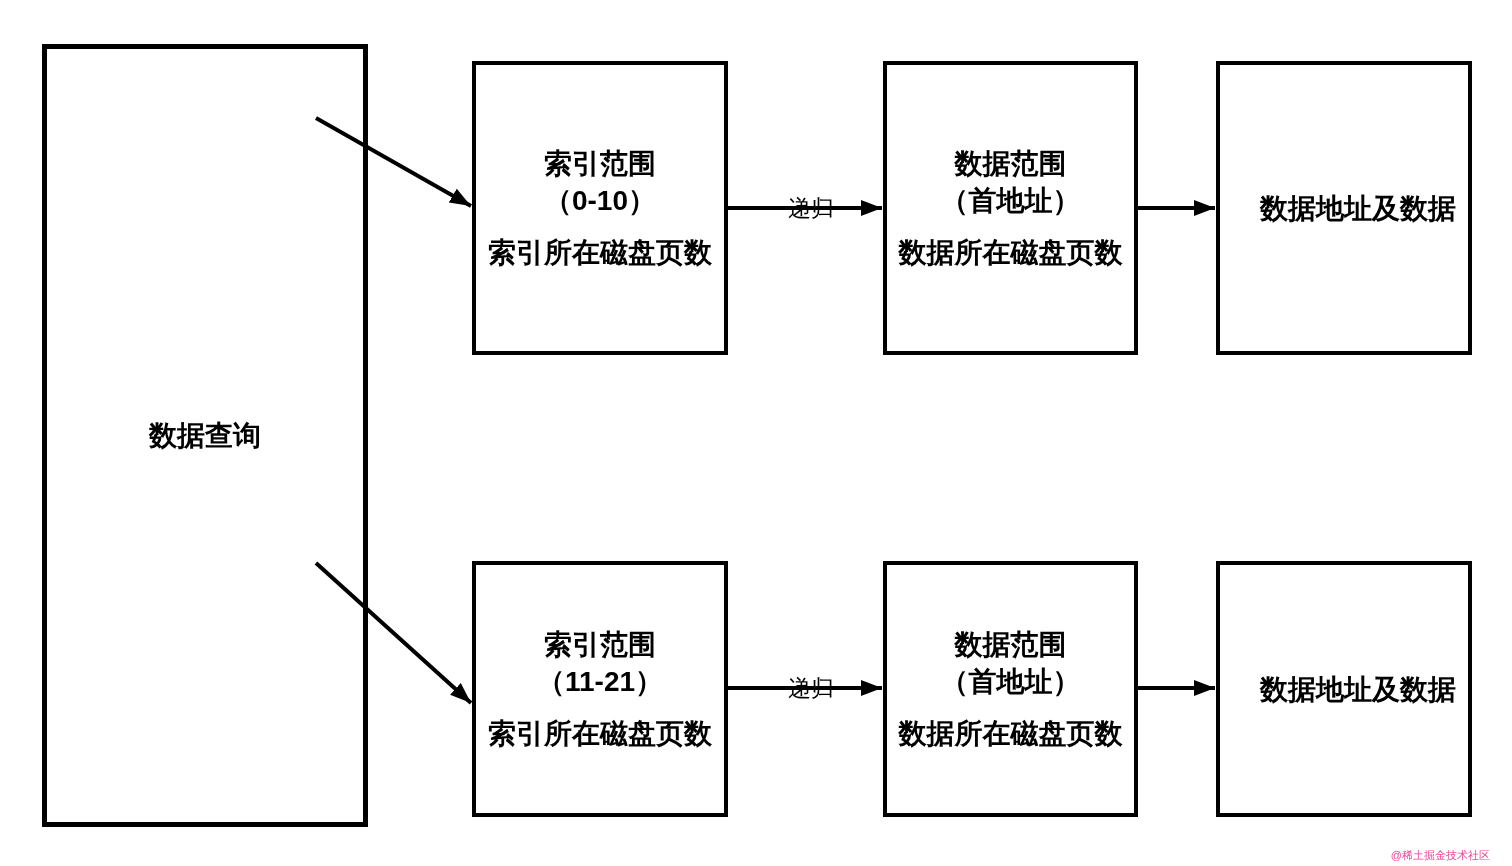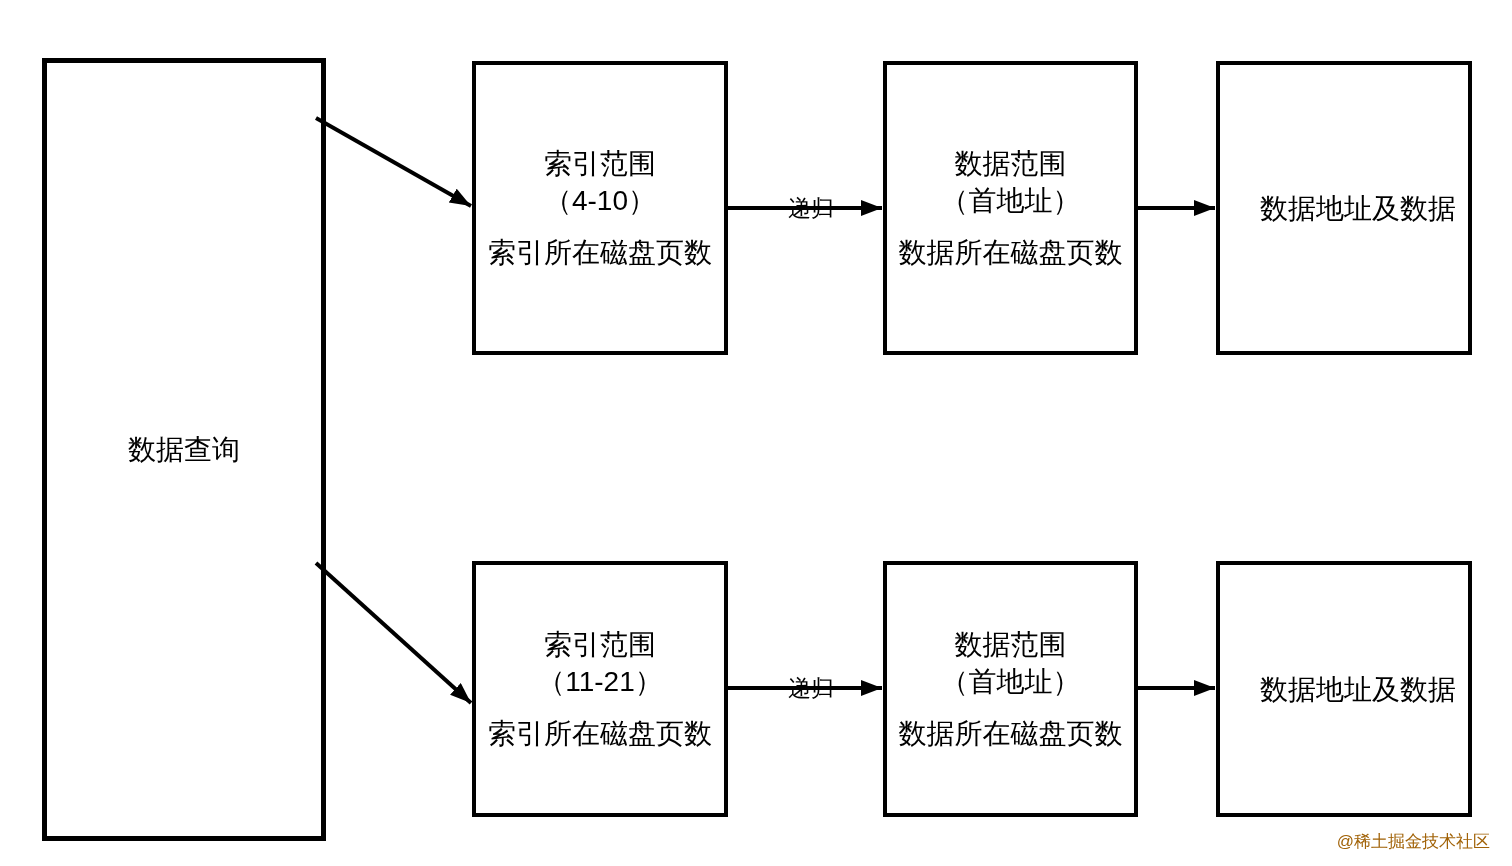--- a/index.html
+++ b/index.html
@@ -29,24 +29,25 @@
     background: #ffffff;
     border: 4px solid #000000;
     display: flex;
     flex-direction: column;
     align-items: center;
     justify-content: center;
     text-align: center;
     font-size: 28px;
     line-height: 37px;
     color: #000000;
+    font-weight: bold;
   }
   .box.query {
-    left: 42px; top: 58px;
-    width: 284px; height: 783px;
+    left: 42px; top: 44px;
+    width: 326px; height: 783px;
     border-width: 5px;
   }
   .box .sub { margin-top: 15px; white-space: nowrap; }
 
   
   .box.index-0  { left: 472px;  top: 61px; width: 256px; height: 294px; }
   .box.data-0   { left: 883px;  top: 61px; width: 255px; height: 294px; }
   .box.result-0 { left: 1216px; top: 61px; width: 256px; height: 294px; }
   
   .box.index-1  { left: 472px;  top: 561px; width: 256px; height: 256px; }
@@ -63,39 +64,39 @@
     color: #000000;
     white-space: nowrap;
     margin-left: 8px;
   }
   .arrow-label.r0 { left: 803px; top: 208px; }
   .arrow-label.r1 { left: 803px; top: 688px; }
 
   .watermark {
     position: absolute;
     right: 22px;
-    bottom: 13px;
-    font-size: 17px;
-    color: #a16207;
+    bottom: 3px;
+    font-size: 11px;
+    color: #ec4899;
     white-space: nowrap;
   }
 </style>
 </head>
 <body>
 
 <div class="canvas">
 
   <div class="box query">
     <span>数据查询</span>
   </div>
 
   <div class="box index-0">
     <div class="group">
       <div>索引范围</div>
-      <div>（4-10）</div>
+      <div>（0-10）</div>
     </div>
     <div class="sub">索引所在磁盘页数</div>
   </div>
 
   <div class="box data-0">
     <div class="group">
       <div>数据范围</div>
       <div>（首地址）</div>
     </div>
     <div class="sub">数据所在磁盘页数</div>

